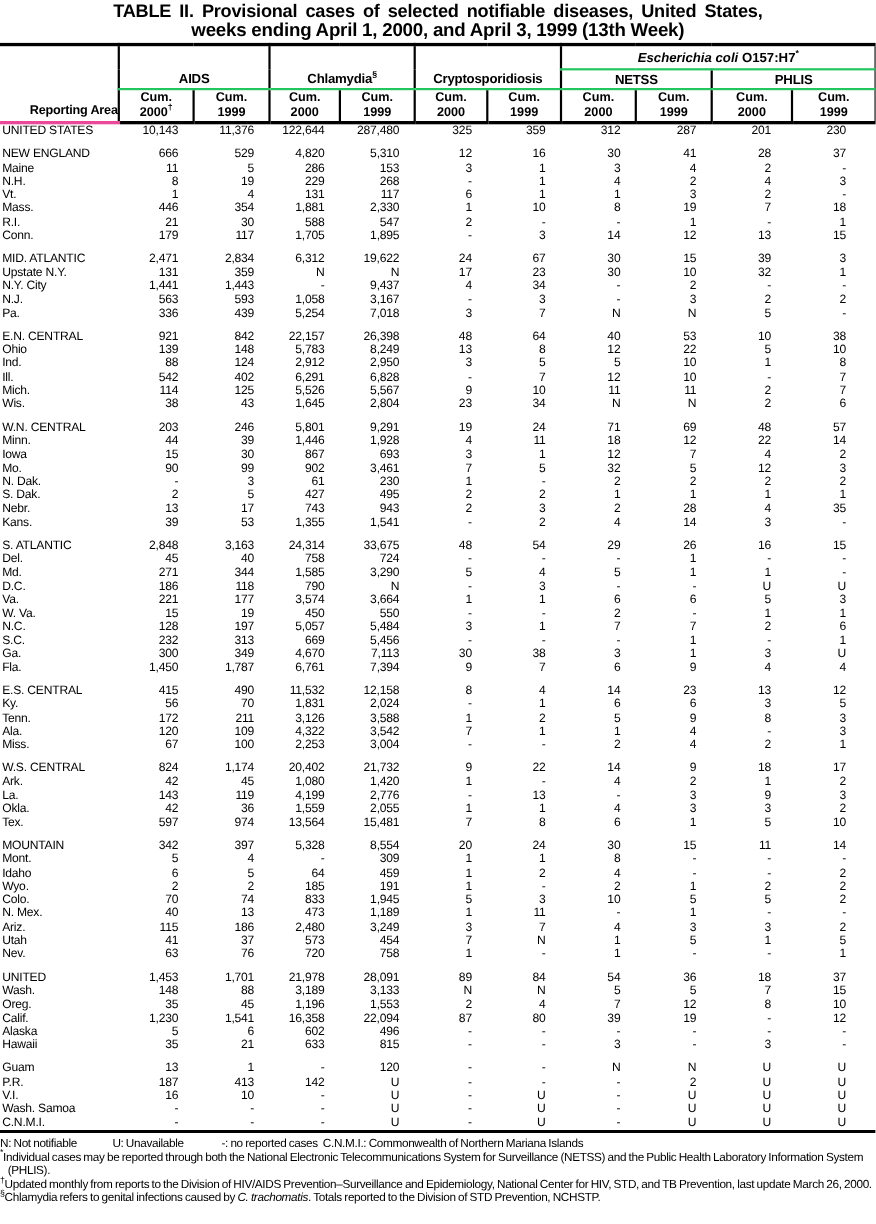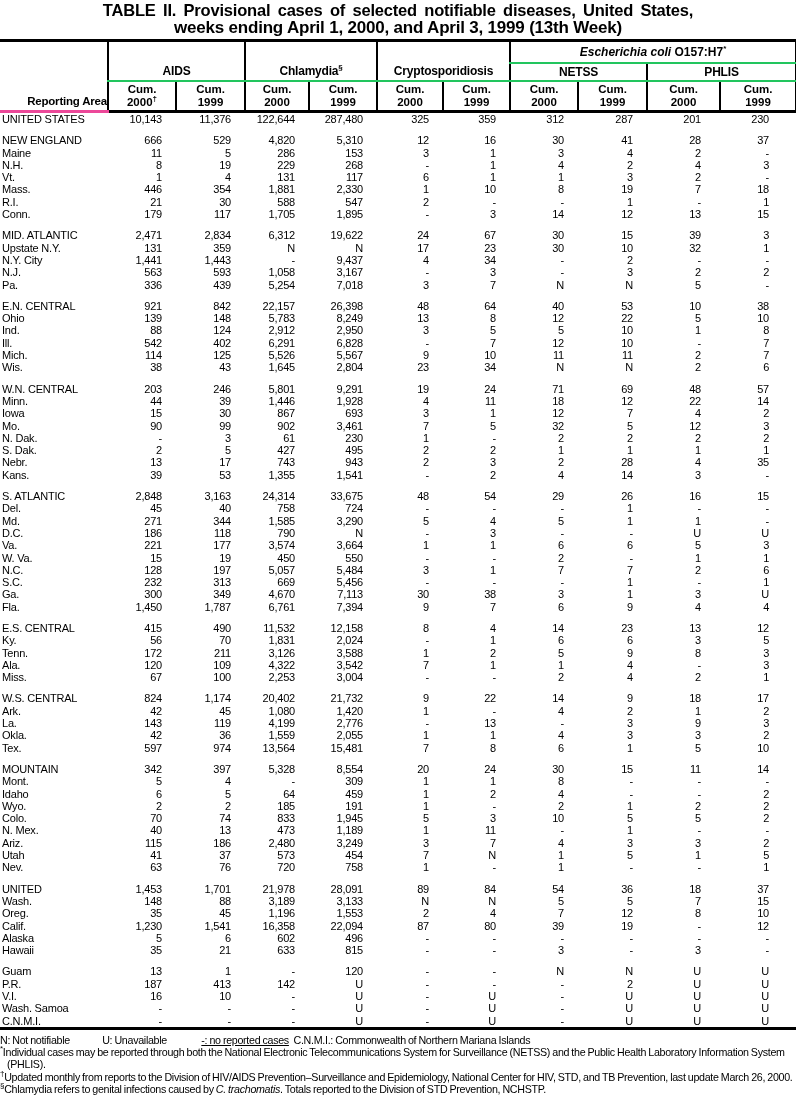--- a/index.html
+++ b/index.html
@@ -35,21 +35,21 @@
   td.num  { text-align:right; padding-right:14px; letter-spacing:-0.2px; }
   tbody tr td:nth-child(10) { padding-right:19px; }
   tbody tr td:nth-child(11) { padding-right:27px; }
   tr.gap td { height:9px; }
   tr.rule td { height:3px; background:#000; }
 
   .footnotes { padding-top:4px; font-size:10.7px; line-height:12.3px; letter-spacing:-0.3px; word-spacing:-0.5px; }
   .legend span { display:inline-block; }
   .legend .lg0 { width:100px; }
   .legend .lg1 { width:97px; }
-  .legend .lg2 { width:90px;text-decoration:underline; }
+  .legend .lg2 { width:90px; }
   .fn { padding-left:7px; text-indent:-7px; }
   .fn i { font-style:italic; }
 </style>
 </head>
 <body>
 
 <div class="title">
   <div class="l1">TABLE II. Provisional cases of selected notifiable diseases, United States,</div>
   <div class="l2">weeks ending April 1, 2000, and April 3, 1999 (13th Week)</div>
 </div>

